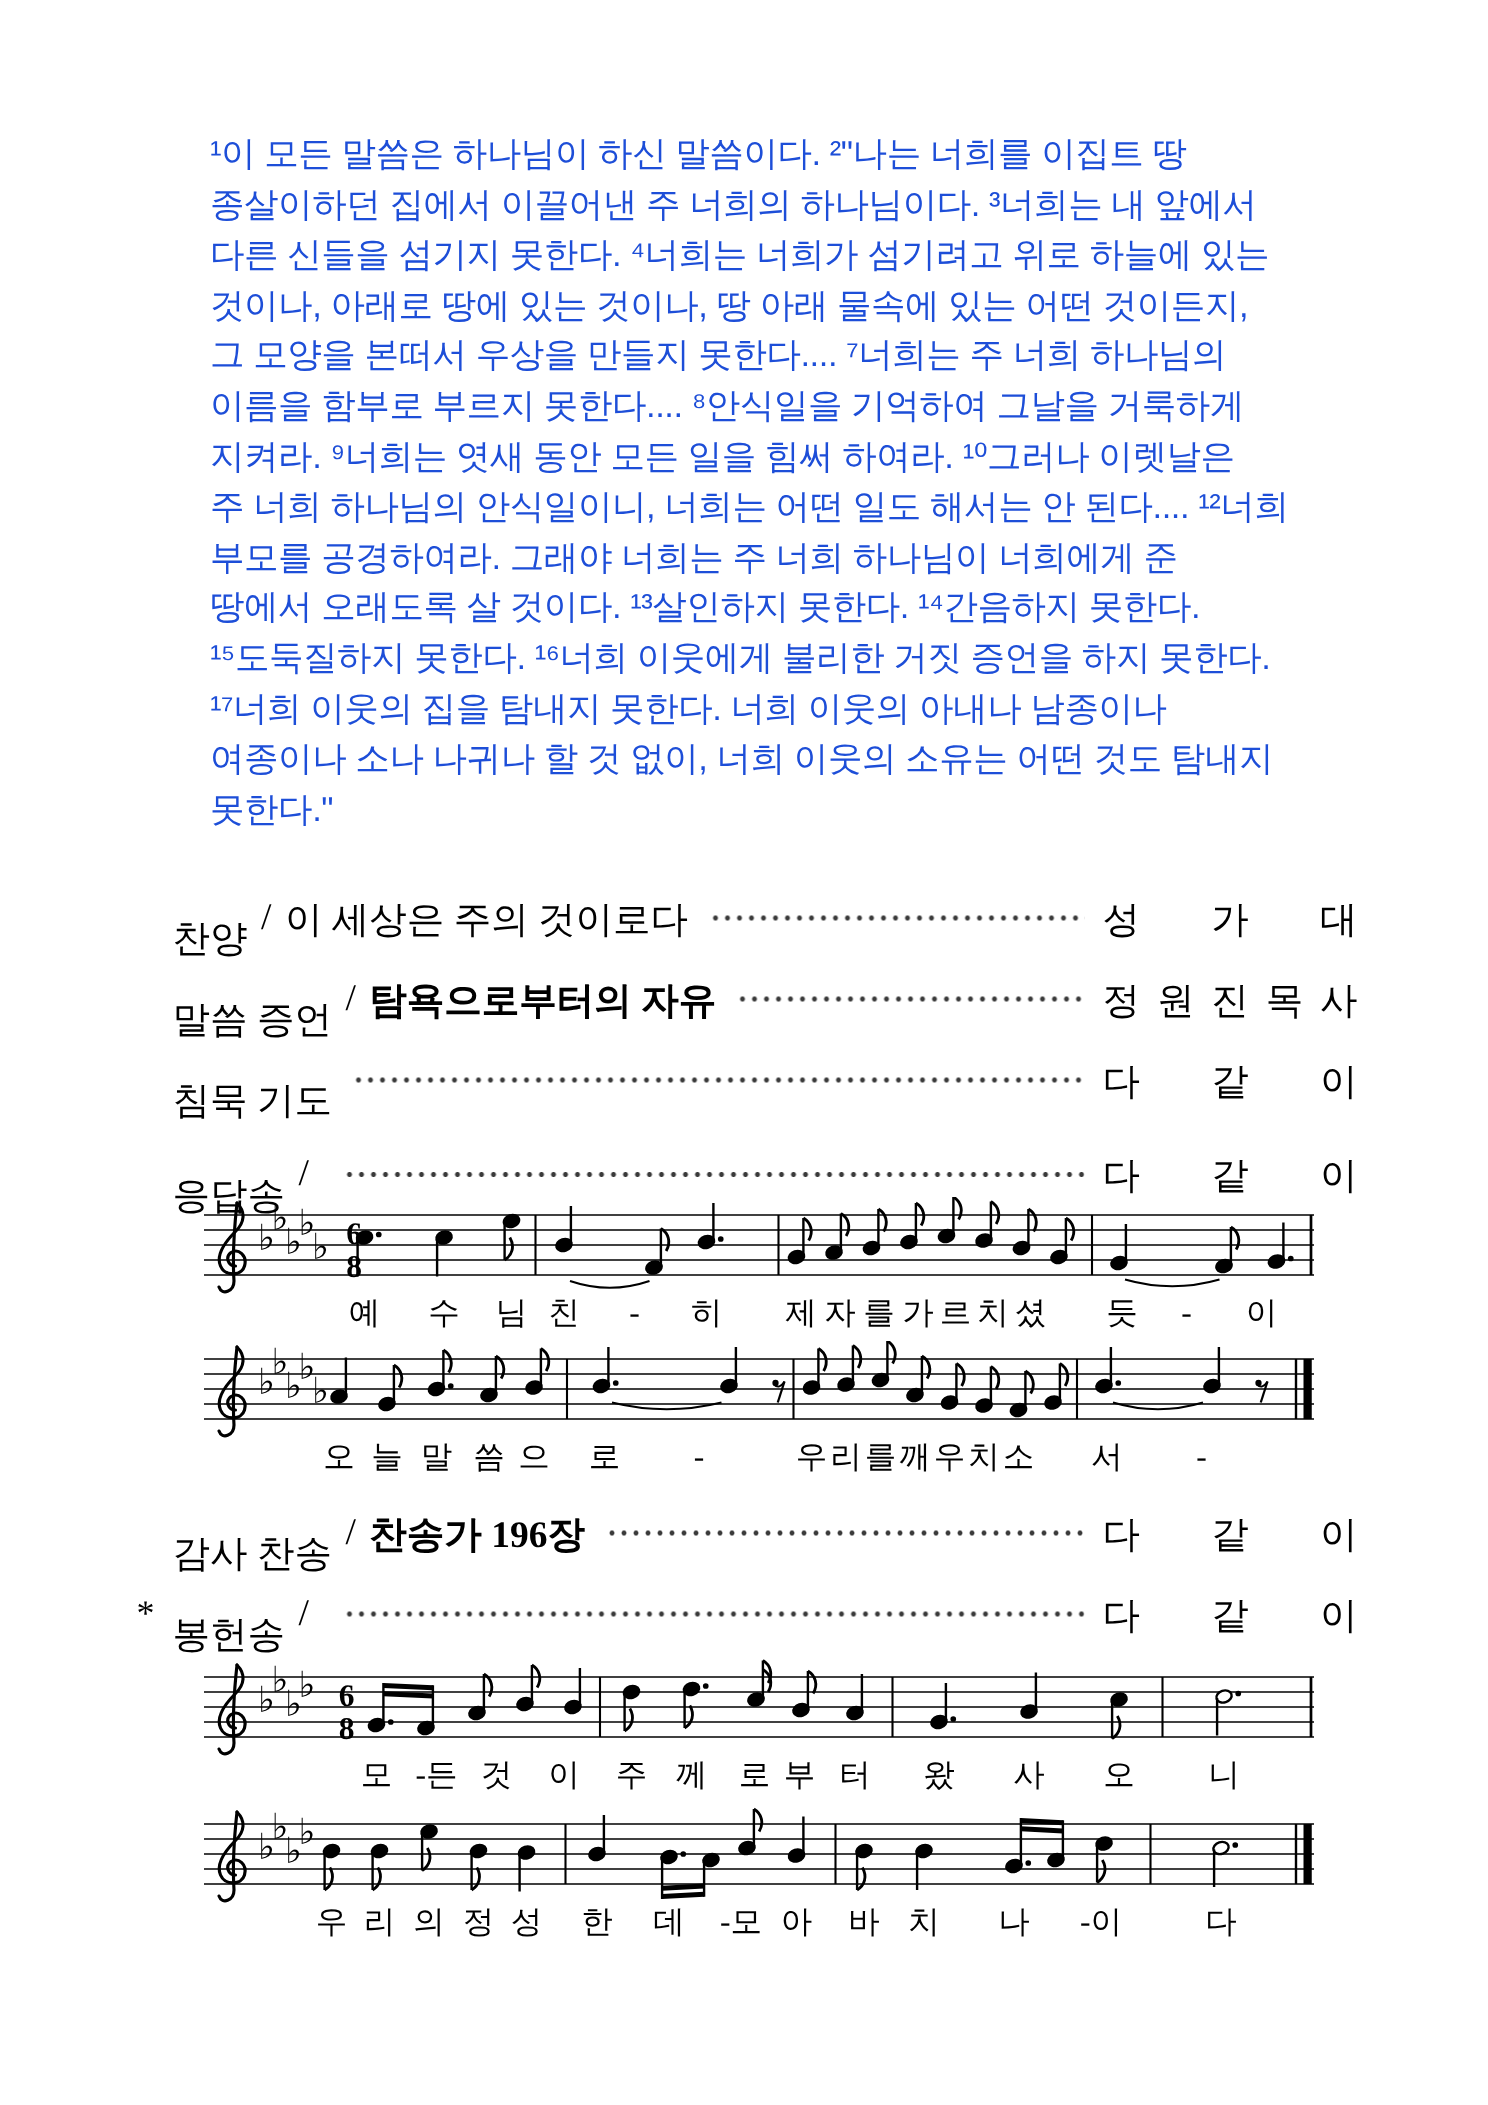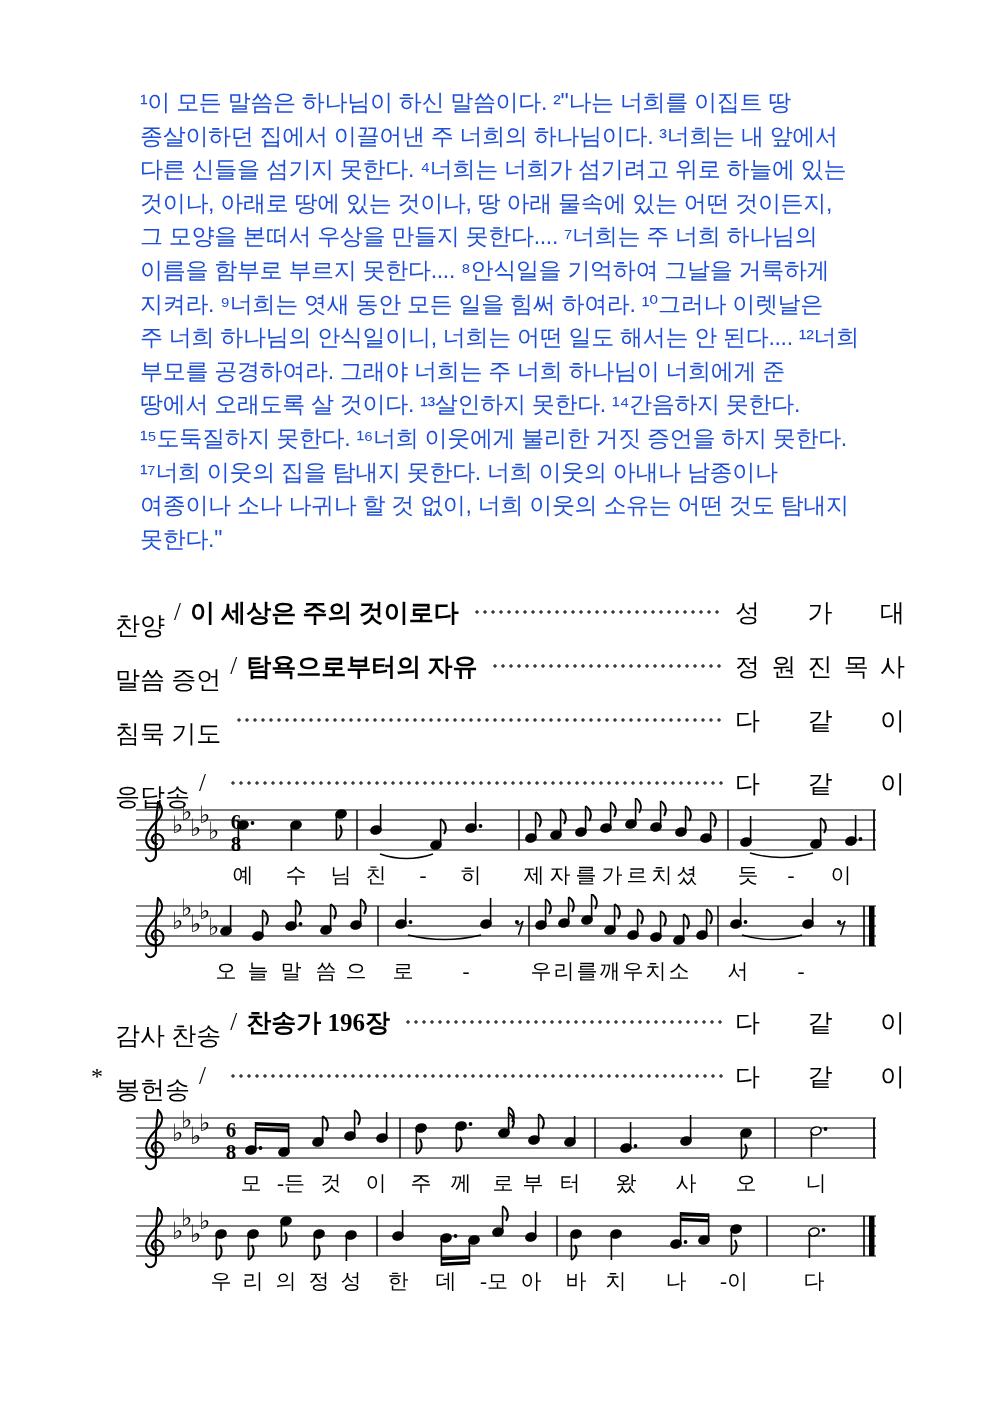--- a/index.html
+++ b/index.html
@@ -10,21 +10,21 @@
              font-family:"Liberation Sans","DejaVu Sans",sans-serif;
              font-size:23px;line-height:33.6px;letter-spacing:-0.3px;
              white-space:pre;color:#1d4ed8;}
   
   .row{position:absolute;left:91px;width:814px;display:flex;align-items:center;
        font-size:25px;height:32px;}
   .marker{display:inline-block;width:24px;font-size:24px;line-height:32px;}
   .label{white-space:nowrap;margin-top:27px;}
   .sep{margin:0 9px;}
   .sep:empty{display:none;}
-  .title{white-space:nowrap;font-weight:bold;}
+  .title{white-space:nowrap;}
   .title:empty{display:none;}
   .t-gothic-bold{font-family:Liberation Serif, serif;font-weight:bold;}
   .t-serif-bold{font-weight:bold;}
   .dots{flex:1;height:22px;margin:0 12px 0 14px;
         background-image:radial-gradient(circle,#3a3a3a 1.4px,transparent 1.9px);
         background-size:8px 22px;background-repeat:repeat-x;background-position:0 center;}
   .performer{width:170px;text-align:justify;text-align-last:justify;white-space:nowrap;}
   
   .staff{position:absolute;left:136px;}
   .flat{font-family:"DejaVu Sans",sans-serif;font-size:24px;}

